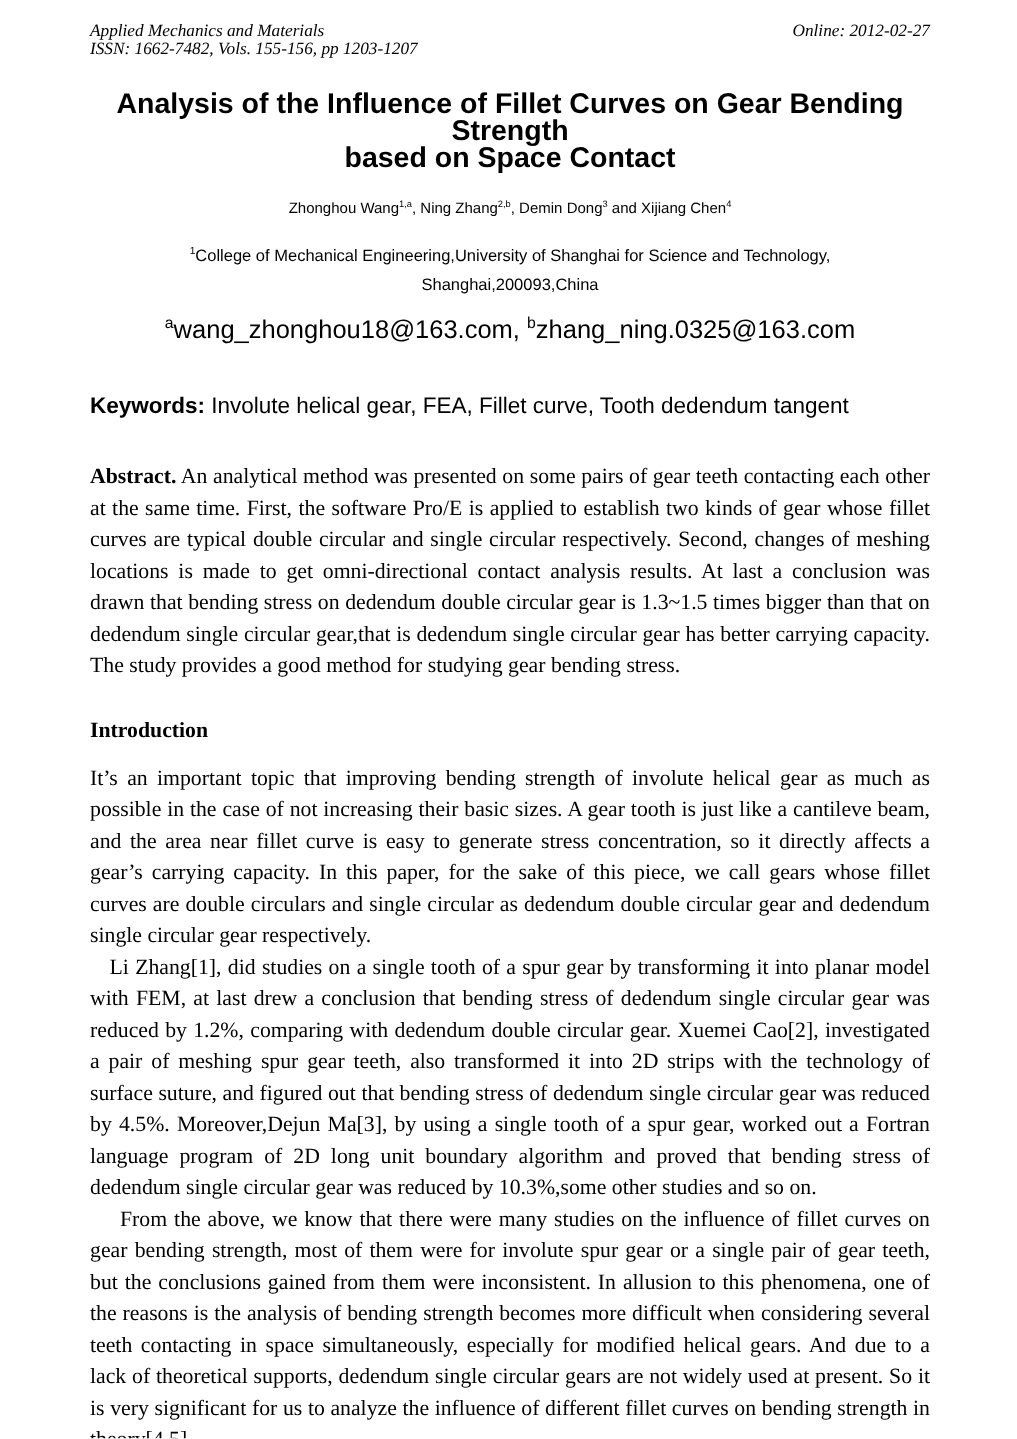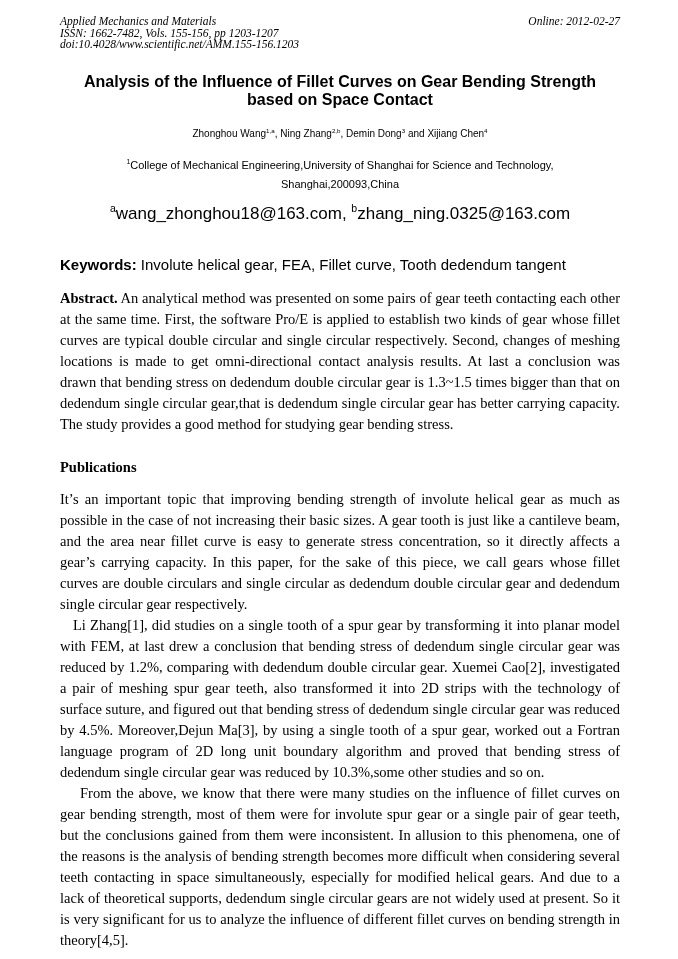--- a/index.html
+++ b/index.html
@@ -23,21 +23,21 @@
     font-size: 11.5px;
     line-height: 11.6px;
   }
   .pub-left div { white-space: nowrap; }
   .pub-right { white-space: nowrap; }
 
   
   .title {
     font-family: "Liberation Sans", sans-serif;
     font-weight: bold;
-    font-size: 16px;
+    font-size: 19px;
     line-height: 18px;
     text-align: center;
     margin: 22px 0 16px 0;
   }
   .authors {
     font-family: "Liberation Sans", sans-serif;
     font-size: 10px;
     line-height: 18px;
     text-align: center;
     margin-top: 9px;
@@ -66,21 +66,21 @@
   .keywords .kw-label { font-weight: bold; }
 
   
   .abstract, .body-para {
     font-family: "Liberation Serif", serif;
     font-size: 14.5px;
     line-height: 21px;
     text-align: justify;
     margin: 0;
   }
-  .abstract { margin-top: 16px; }
+  .abstract { margin-top: 30px; }
   .abstract .abs-label { font-weight: bold; }
   .section-heading {
     font-family: "Liberation Serif", serif;
     font-weight: bold;
     font-size: 14.5px;
     line-height: 21px;
     margin: 22px 0 0 0;
   }
   .body-para.first { margin-top: 11px; }
   .body-para.indent-sm { text-indent: 13px; }
@@ -88,36 +88,35 @@
 </style>
 </head>
 <body>
 
 <div class="page">
 
   <div class="pub-header">
     <div class="pub-left">
       <div>Applied Mechanics and Materials</div>
       <div>ISSN: 1662-7482, Vols. 155-156, pp 1203-1207</div>
-      <div>doi:10.4028/www.scientific.net/AMM.155-156.1203</div>
     </div>
     <div class="pub-right">Online: 2012-02-27</div>
   </div>
 
   <h1 class="title"><span>Analysis of the Influence of Fillet Curves on Gear Bending Strength</span><br><span>based on Space Contact</span></h1>
 
   <div class="authors"><span>Zhonghou Wang</span><sup>1,a</sup><span>, </span><span>Ning Zhang</span><sup>2,b</sup><span>, </span><span>Demin Dong</span><sup>3</sup><span> and </span><span>Xijiang Chen</span><sup>4</sup></div>
 
   <div class="affiliation"><sup>1</sup><span>College of Mechanical Engineering,University of Shanghai for Science and Technology,</span><br><span>Shanghai,200093,China</span></div>
 
   <div class="emails"><sup>a</sup><span>wang_zhonghou18@163.com</span><span>, </span><sup>b</sup><span>zhang_ning.0325@163.com</span></div>
 
   <div class="keywords"><span class="kw-label">Keywords:</span><span> Involute helical gear, FEA, Fillet curve, Tooth dedendum tangent</span></div>
 
   <p class="abstract"><span class="abs-label">Abstract.</span><span> An analytical method was presented on some pairs of gear teeth contacting each other at the same time. First, the software Pro/E is applied to establish two kinds of gear whose fillet curves are typical double circular and single circular respectively. Second, changes of meshing locations is made to get omni-directional contact analysis results. At last a conclusion was drawn that bending stress on dedendum double circular gear is 1.3~1.5 times bigger than that on dedendum single circular gear,that is dedendum single circular gear has better carrying capacity. The study provides a good method for studying gear bending stress.</span></p>
 
-  <h2 class="section-heading">Publications</h2>
+  <h2 class="section-heading">Introduction</h2>
 
   <p class="body-para first">It’s an important topic that improving bending strength of involute helical gear as much as possible in the case of not increasing their basic sizes. A gear tooth is just like a cantileve beam, and the area near fillet curve is easy to generate stress concentration, so it directly affects a gear’s carrying capacity. In this paper, for the sake of this piece, we call gears whose fillet curves are double circulars and single circular as dedendum double circular gear and dedendum single circular gear respectively.</p>
   <p class="body-para indent-sm">Li Zhang[1], did studies on a single tooth of a spur gear by transforming it into planar model with FEM, at last drew a conclusion that bending stress of dedendum single circular gear was reduced by 1.2%, comparing with dedendum double circular gear. Xuemei Cao[2], investigated a pair of meshing spur gear teeth, also transformed it into 2D strips with the technology of surface suture, and figured out that bending stress of dedendum single circular gear was reduced by 4.5%. Moreover,Dejun Ma[3], by using a single tooth of a spur gear, worked out a Fortran language program of 2D long unit boundary algorithm and proved that bending stress of dedendum single circular gear was reduced by 10.3%,some other studies and so on.</p>
   <p class="body-para indent-md">From the above, we know that there were many studies on the influence of fillet curves on gear bending strength, most of them were for involute spur gear or a single pair of gear teeth, but the conclusions gained from them were inconsistent. In allusion to this phenomena, one of the reasons is the analysis of bending strength becomes more difficult when considering several teeth contacting in space simultaneously, especially for modified helical gears. And due to a lack of theoretical supports, dedendum single circular gears are not widely used at present. So it is very significant for us to analyze the influence of different fillet curves on bending strength in theory[4,5].</p>
 
 </div>
 
 </body></html>

